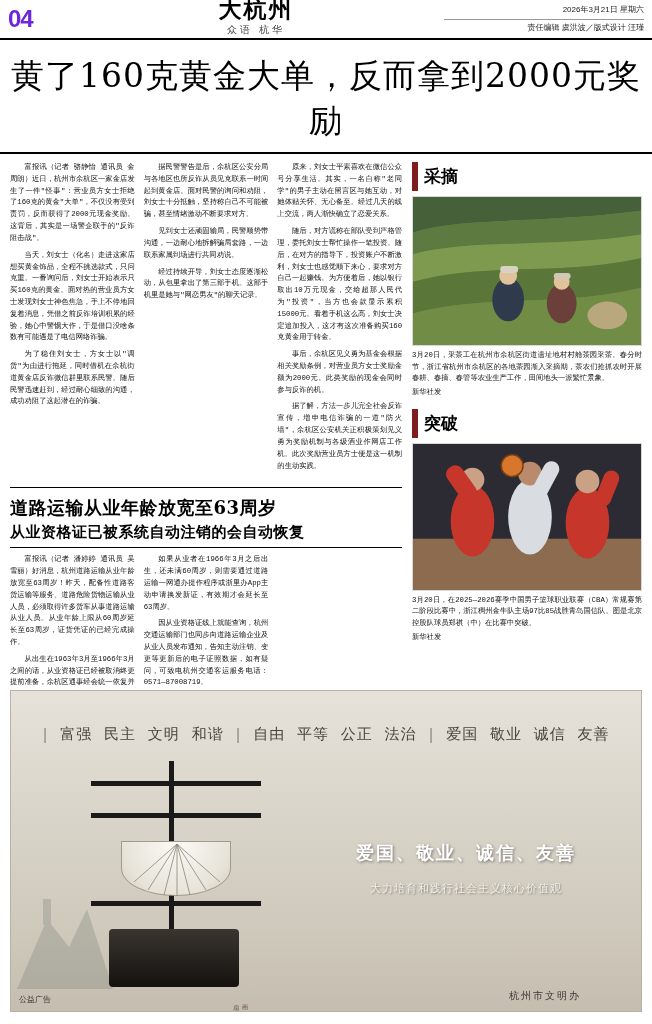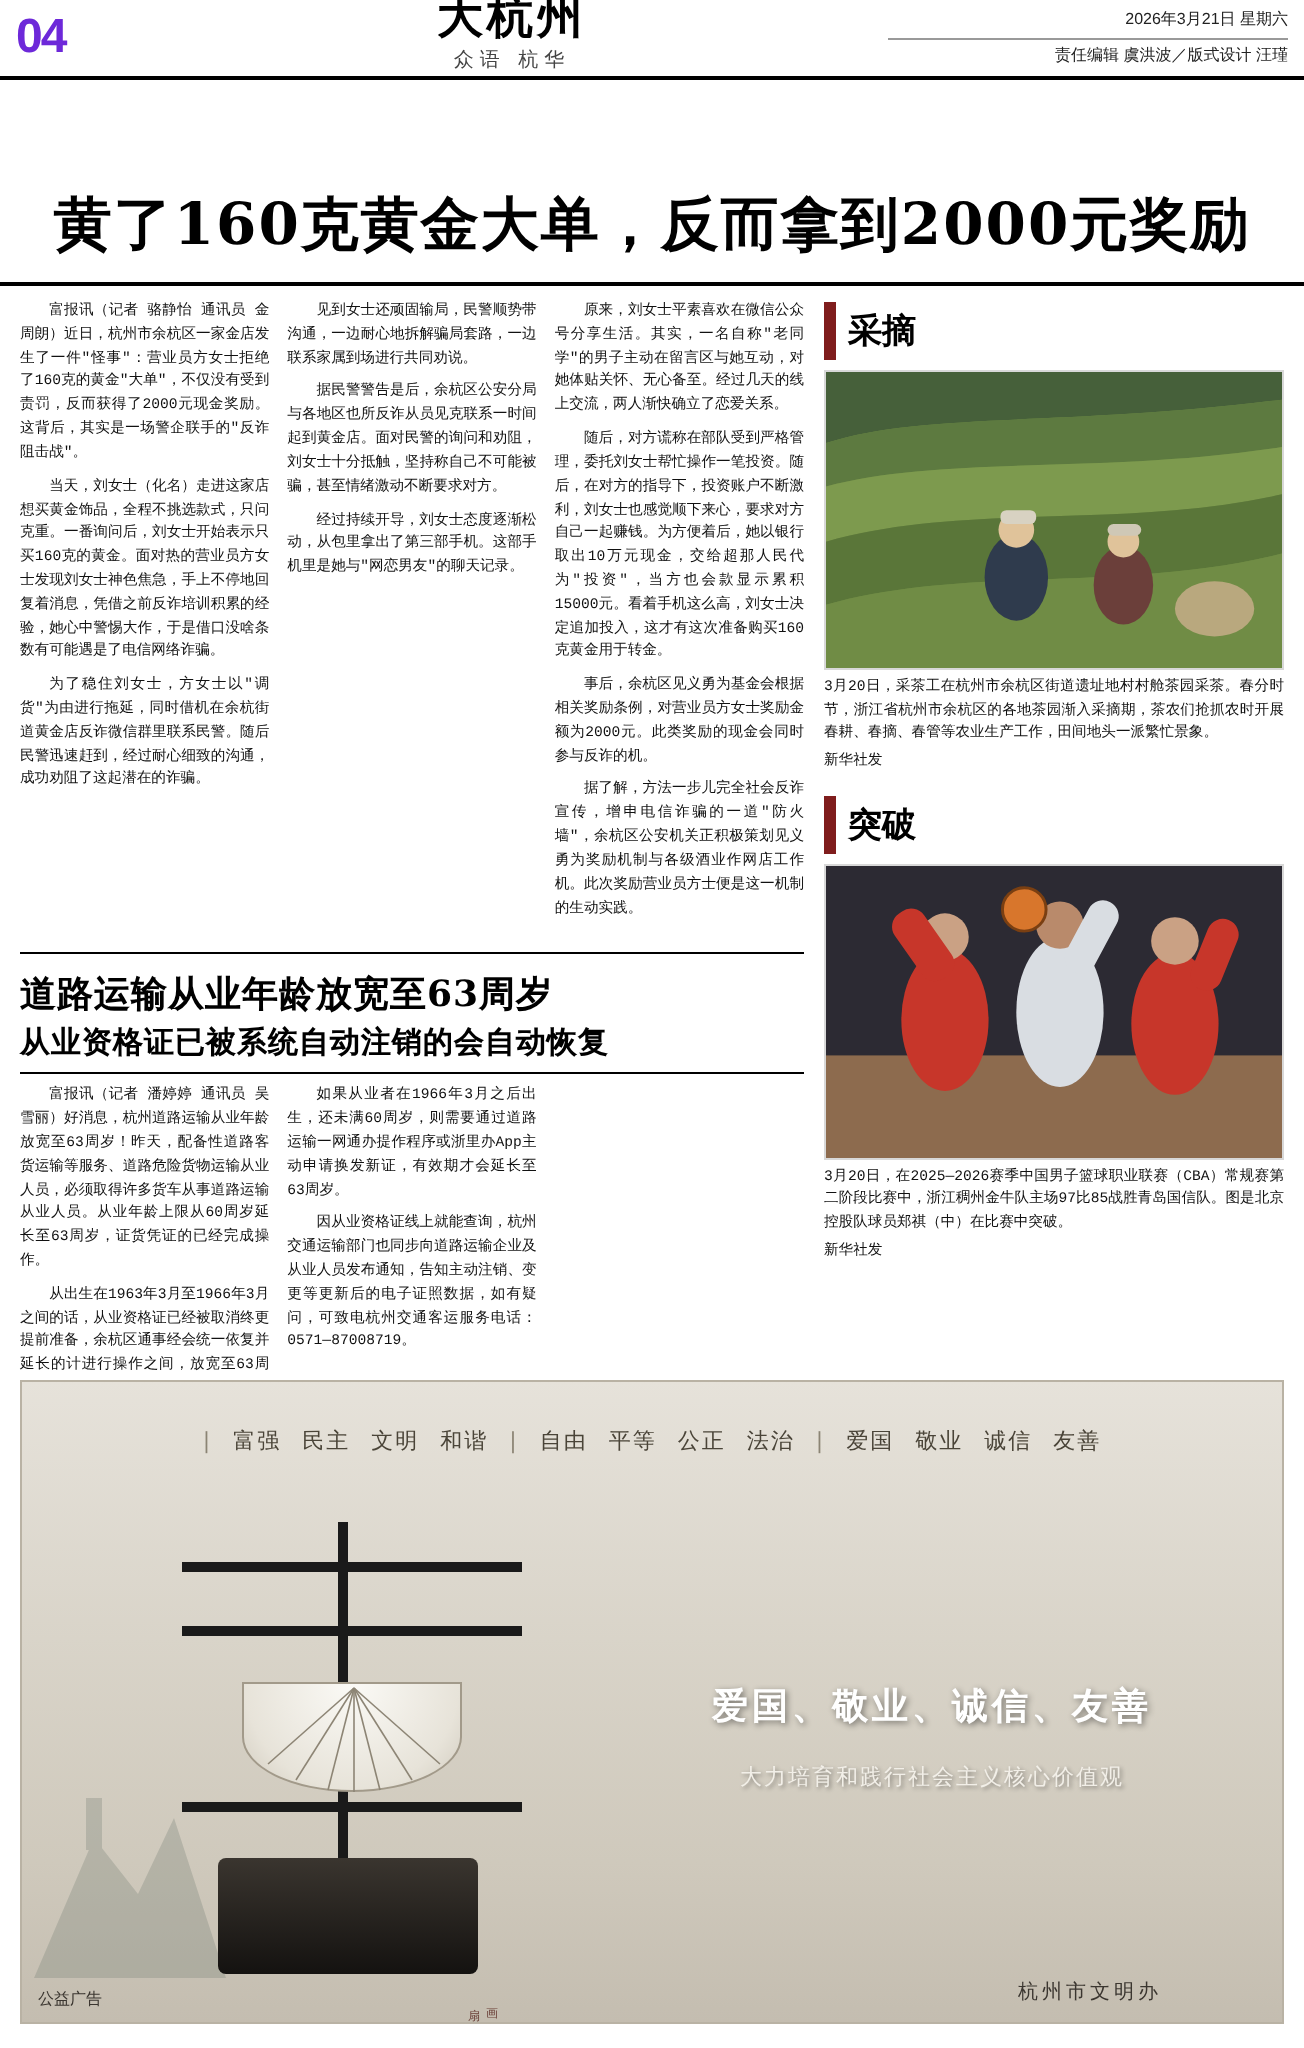--- a/index.html
+++ b/index.html
@@ -62,26 +62,25 @@
   }
   .masthead-right .dateline { border-bottom: 1px solid #999; padding-bottom: 2px; margin-bottom: 2px; }
 
   
   .headline-wrap {
     padding: 14px 10px 8px 10px;
     border-bottom: 2px solid #000;
   }
   .headline {
     font-family: "DejaVu Serif", "Liberation Serif", serif;
-    font-size: 29px;
-    font-weight: bold;
+    font-size: 33px;
+    font-weight: normal;
     text-align: center;
     letter-spacing: 1px;
     color: #000;
-    margin-top: 39px;
   }
 
   
   .content {
     display: flex;
     padding: 8px 10px 0 10px;
     gap: 10px;
   }
   .left-col { width: 392px; }
   .right-col { width: 230px; }
@@ -162,24 +161,24 @@
     left: 10px;
     right: 10px;
     top: 690px;
     height: 322px;
     background: linear-gradient(180deg,#e6e2da 0%, #d9d4c9 40%, #cfc9bc 75%, #c4bdb0 100%);
     border: 1px solid #b9b2a4;
     overflow: hidden;
   }
   .ad-values {
     position: absolute;
-    top: 22px; left: 0; right: 0;
+    top: 34px; left: 0; right: 0;
     text-align: center;
     font-family: "DejaVu Serif", "Liberation Serif", serif;
-    font-size: 11px;
+    font-size: 15px;
     color: #4a4438;
     letter-spacing: 1px;
   }
   .ad-values span { margin: 0 3px; }
   .ad-values .sep { color: #8b8474; }
   .ad-main {
     position: absolute;
     top: 150px;
     left: 300px;
     right: 20px;
@@ -282,22 +281,22 @@
   <div class="content">
 
     <div class="left-col">
       <div class="cols3">
         <div class="col">
           <p>富报讯（记者 骆静怡 通讯员 金周朗）近日，杭州市余杭区一家金店发生了一件"怪事"：营业员方女士拒绝了160克的黄金"大单"，不仅没有受到责罚，反而获得了2000元现金奖励。这背后，其实是一场警企联手的"反诈阻击战"。</p>
           <p>当天，刘女士（化名）走进这家店想买黄金饰品，全程不挑选款式，只问克重。一番询问后，刘女士开始表示只买160克的黄金。面对热的营业员方女士发现刘女士神色焦急，手上不停地回复着消息，凭借之前反诈培训积累的经验，她心中警惕大作，于是借口没啥条数有可能遇是了电信网络诈骗。</p>
           <p>为了稳住刘女士，方女士以"调货"为由进行拖延，同时借机在余杭街道黄金店反诈微信群里联系民警。随后民警迅速赶到，经过耐心细致的沟通，成功劝阻了这起潜在的诈骗。</p>
         </div>
         <div class="col">
+          <p>据民警警告是后，余杭区公安分局与各地区也所反诈从员见克联系一时间起到黄金店。面对民警的询问和劝阻，刘女士十分抵触，坚持称自己不可能被骗，甚至情绪激动不断要求对方。</p>
           <p>见到女士还顽固输局，民警顺势带沟通，一边耐心地拆解骗局套路，一边联系家属到场进行共同劝说。</p>
-          <p>据民警警告是后，余杭区公安分局与各地区也所反诈从员见克联系一时间起到黄金店。面对民警的询问和劝阻，刘女士十分抵触，坚持称自己不可能被骗，甚至情绪激动不断要求对方。</p>
           <p>经过持续开导，刘女士态度逐渐松动，从包里拿出了第三部手机。这部手机里是她与"网恋男友"的聊天记录。</p>
         </div>
         <div class="col">
           <p>原来，刘女士平素喜欢在微信公众号分享生活。其实，一名自称"老同学"的男子主动在留言区与她互动，对她体贴关怀、无心备至。经过几天的线上交流，两人渐快确立了恋爱关系。</p>
           <p>随后，对方谎称在部队受到严格管理，委托刘女士帮忙操作一笔投资。随后，在对方的指导下，投资账户不断激利，刘女士也感觉顺下来心，要求对方自己一起赚钱。为方便着后，她以银行取出10万元现金，交给超那人民代为"投资"，当方也会款显示累积15000元。看着手机这么高，刘女士决定追加投入，这才有这次准备购买160克黄金用于转金。</p>
           <p>事后，余杭区见义勇为基金会根据相关奖励条例，对营业员方女士奖励金额为2000元。此类奖励的现金会同时参与反诈的机。</p>
           <p>据了解，方法一步儿完全社会反诈宣传，增申电信诈骗的一道"防火墙"，余杭区公安机关正积极策划见义勇为奖励机制与各级酒业作网店工作机。此次奖励营业员方士便是这一机制的生动实践。</p>
         </div>
       </div>
 

